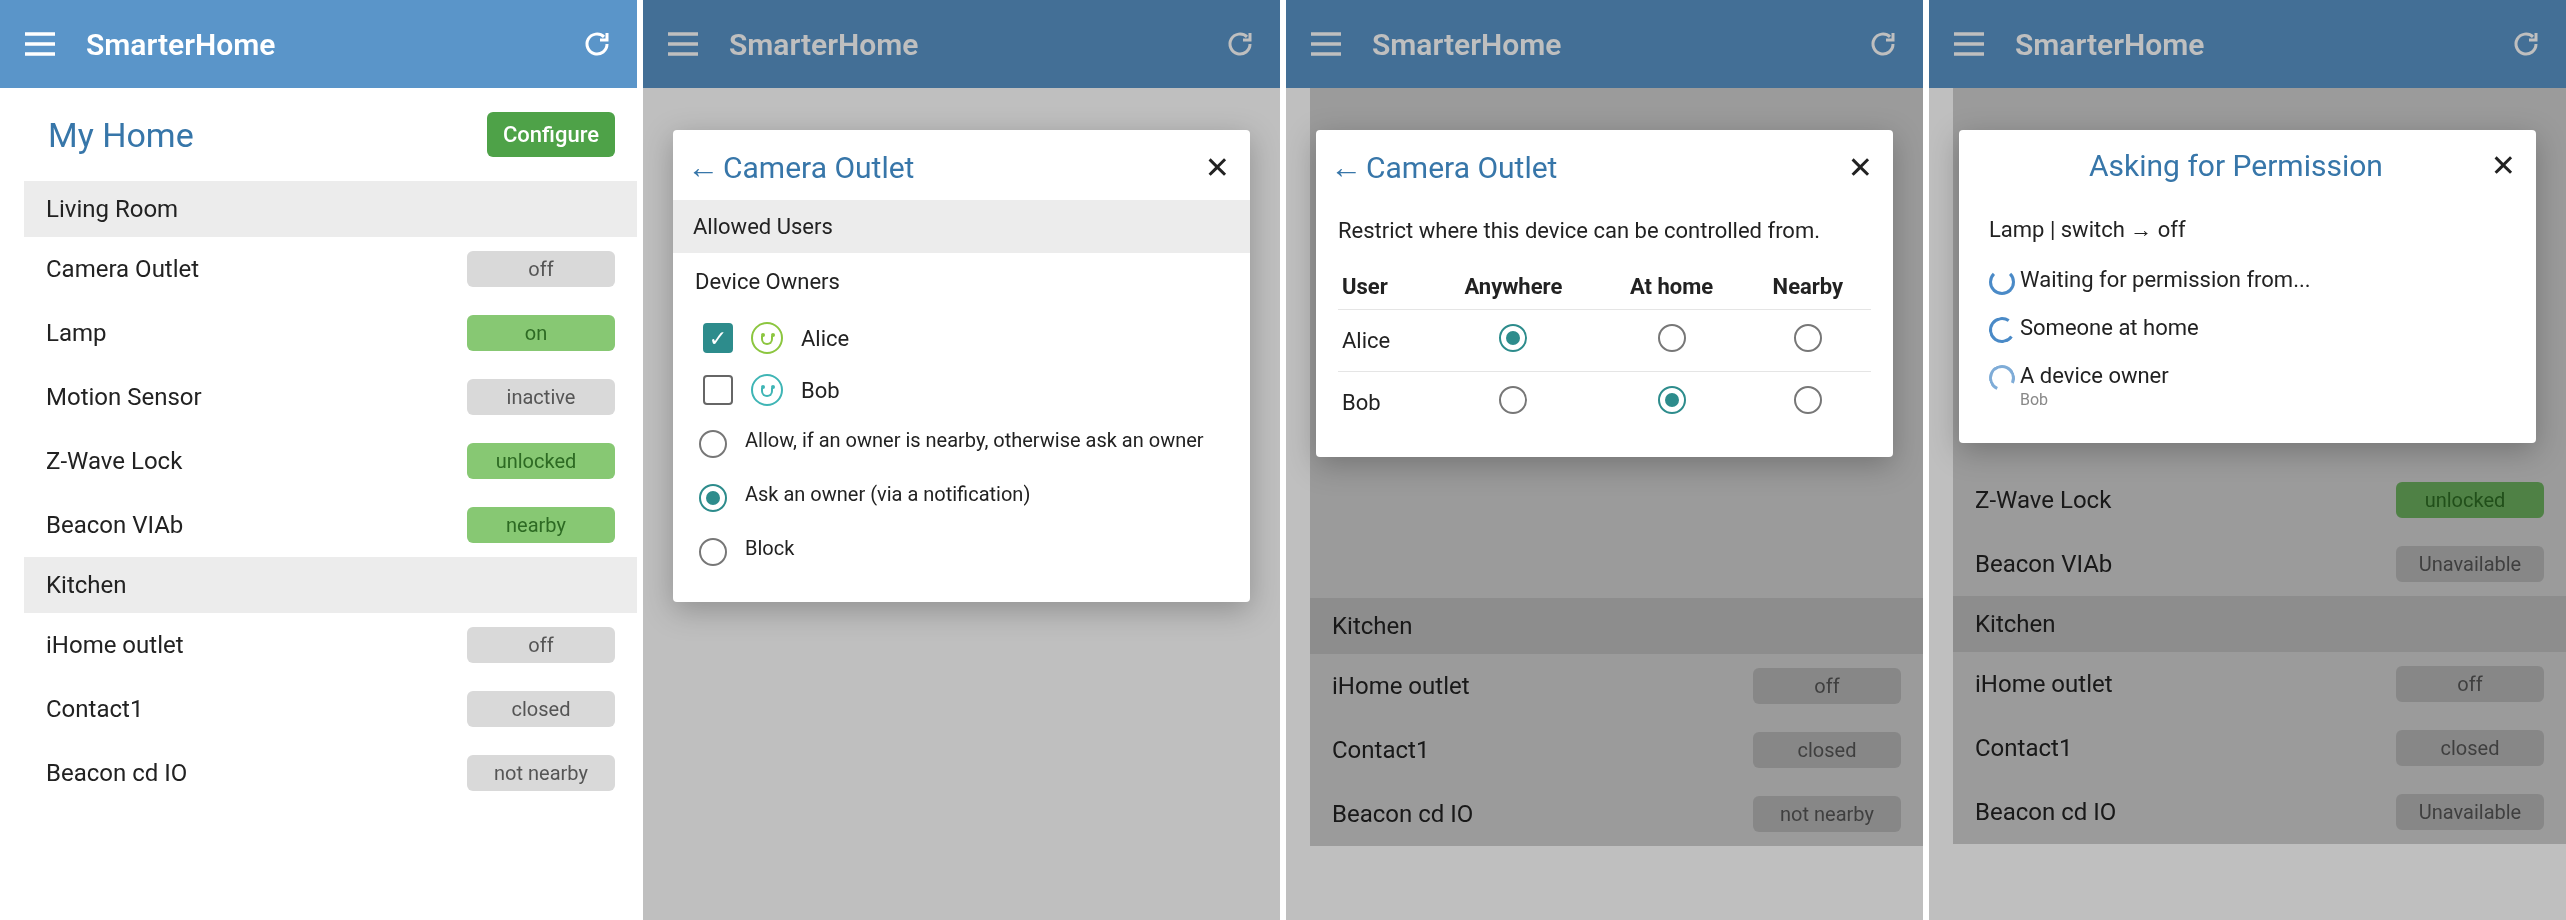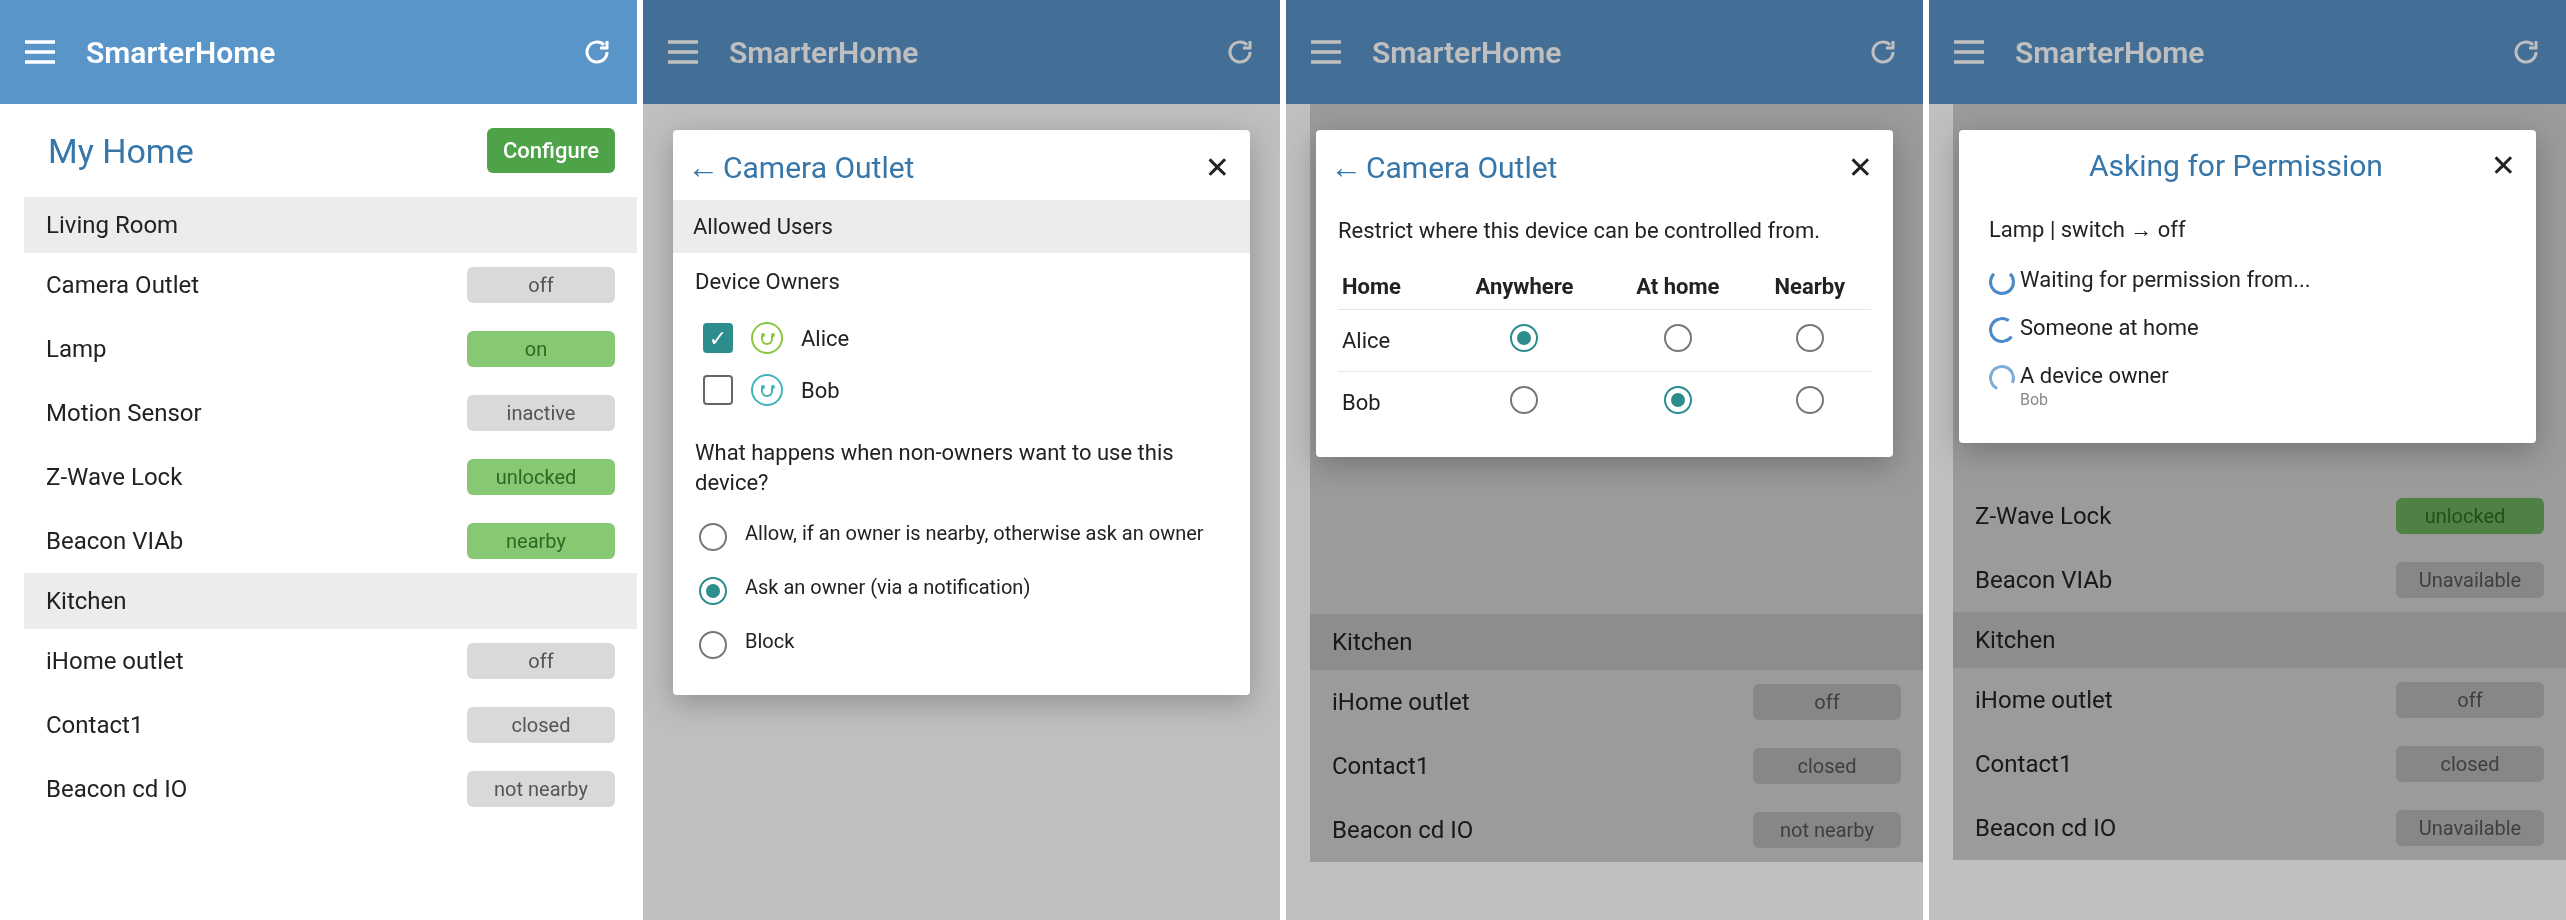--- a/index.html
+++ b/index.html
@@ -31,21 +31,21 @@
     background: #fff;
   }
   .phone {
     flex: 1 1 0;
     position: relative;
     overflow: hidden;
   }
   
   .topbar {
     background: var(--primary);
-    height: 104px;
+    height: 88px;
     display: flex;
     align-items: center;
     padding: 0 18px;
     color: #fff;
   }
   .topbar .title {
     font-size: 30px;
     font-weight: 600;
     margin-left: 24px;
     flex: 1;
@@ -302,21 +302,20 @@
               <span class="chk checked">✓</span>
               <span class="smiley green"></span>
               <span>Alice</span>
             </div>
             <div class="chk-row">
               <span class="chk"></span>
               <span class="smiley teal"></span>
               <span>Bob</span>
             </div>
           </div>
-        <div class="q">What happens when non-owners want to use this device?</div>
         <div id="b-options">
             <div class="radio-row">
               <span class="radio"></span>
               <span>Allow, if an owner is nearby, otherwise ask an owner</span>
             </div>
             <div class="radio-row">
               <span class="radio sel"></span>
               <span>Ask an owner (via a notification)</span>
             </div>
             <div class="radio-row">
@@ -365,21 +364,21 @@
       <div class="dialog-hdr">
         <span class="back">←</span>
         <h2>Camera Outlet</h2>
         <span class="close">✕</span>
       </div>
       <div class="dialog-body">
         <div class="rc-desc">Restrict where this device can be controlled from.</div>
         <table class="rc">
           <thead>
               <tr id="c-th">
-                <th>Home</th>
+                <th>User</th>
                 <th>Anywhere</th>
                 <th>At home</th>
                 <th>Nearby</th>
               </tr>
             </thead>
           <tbody id="c-tb">
               <tr>
                 <td>Alice</td>
                 <td><span class="radio-cell sel"></span></td>
                 <td><span class="radio-cell"></span></td>

